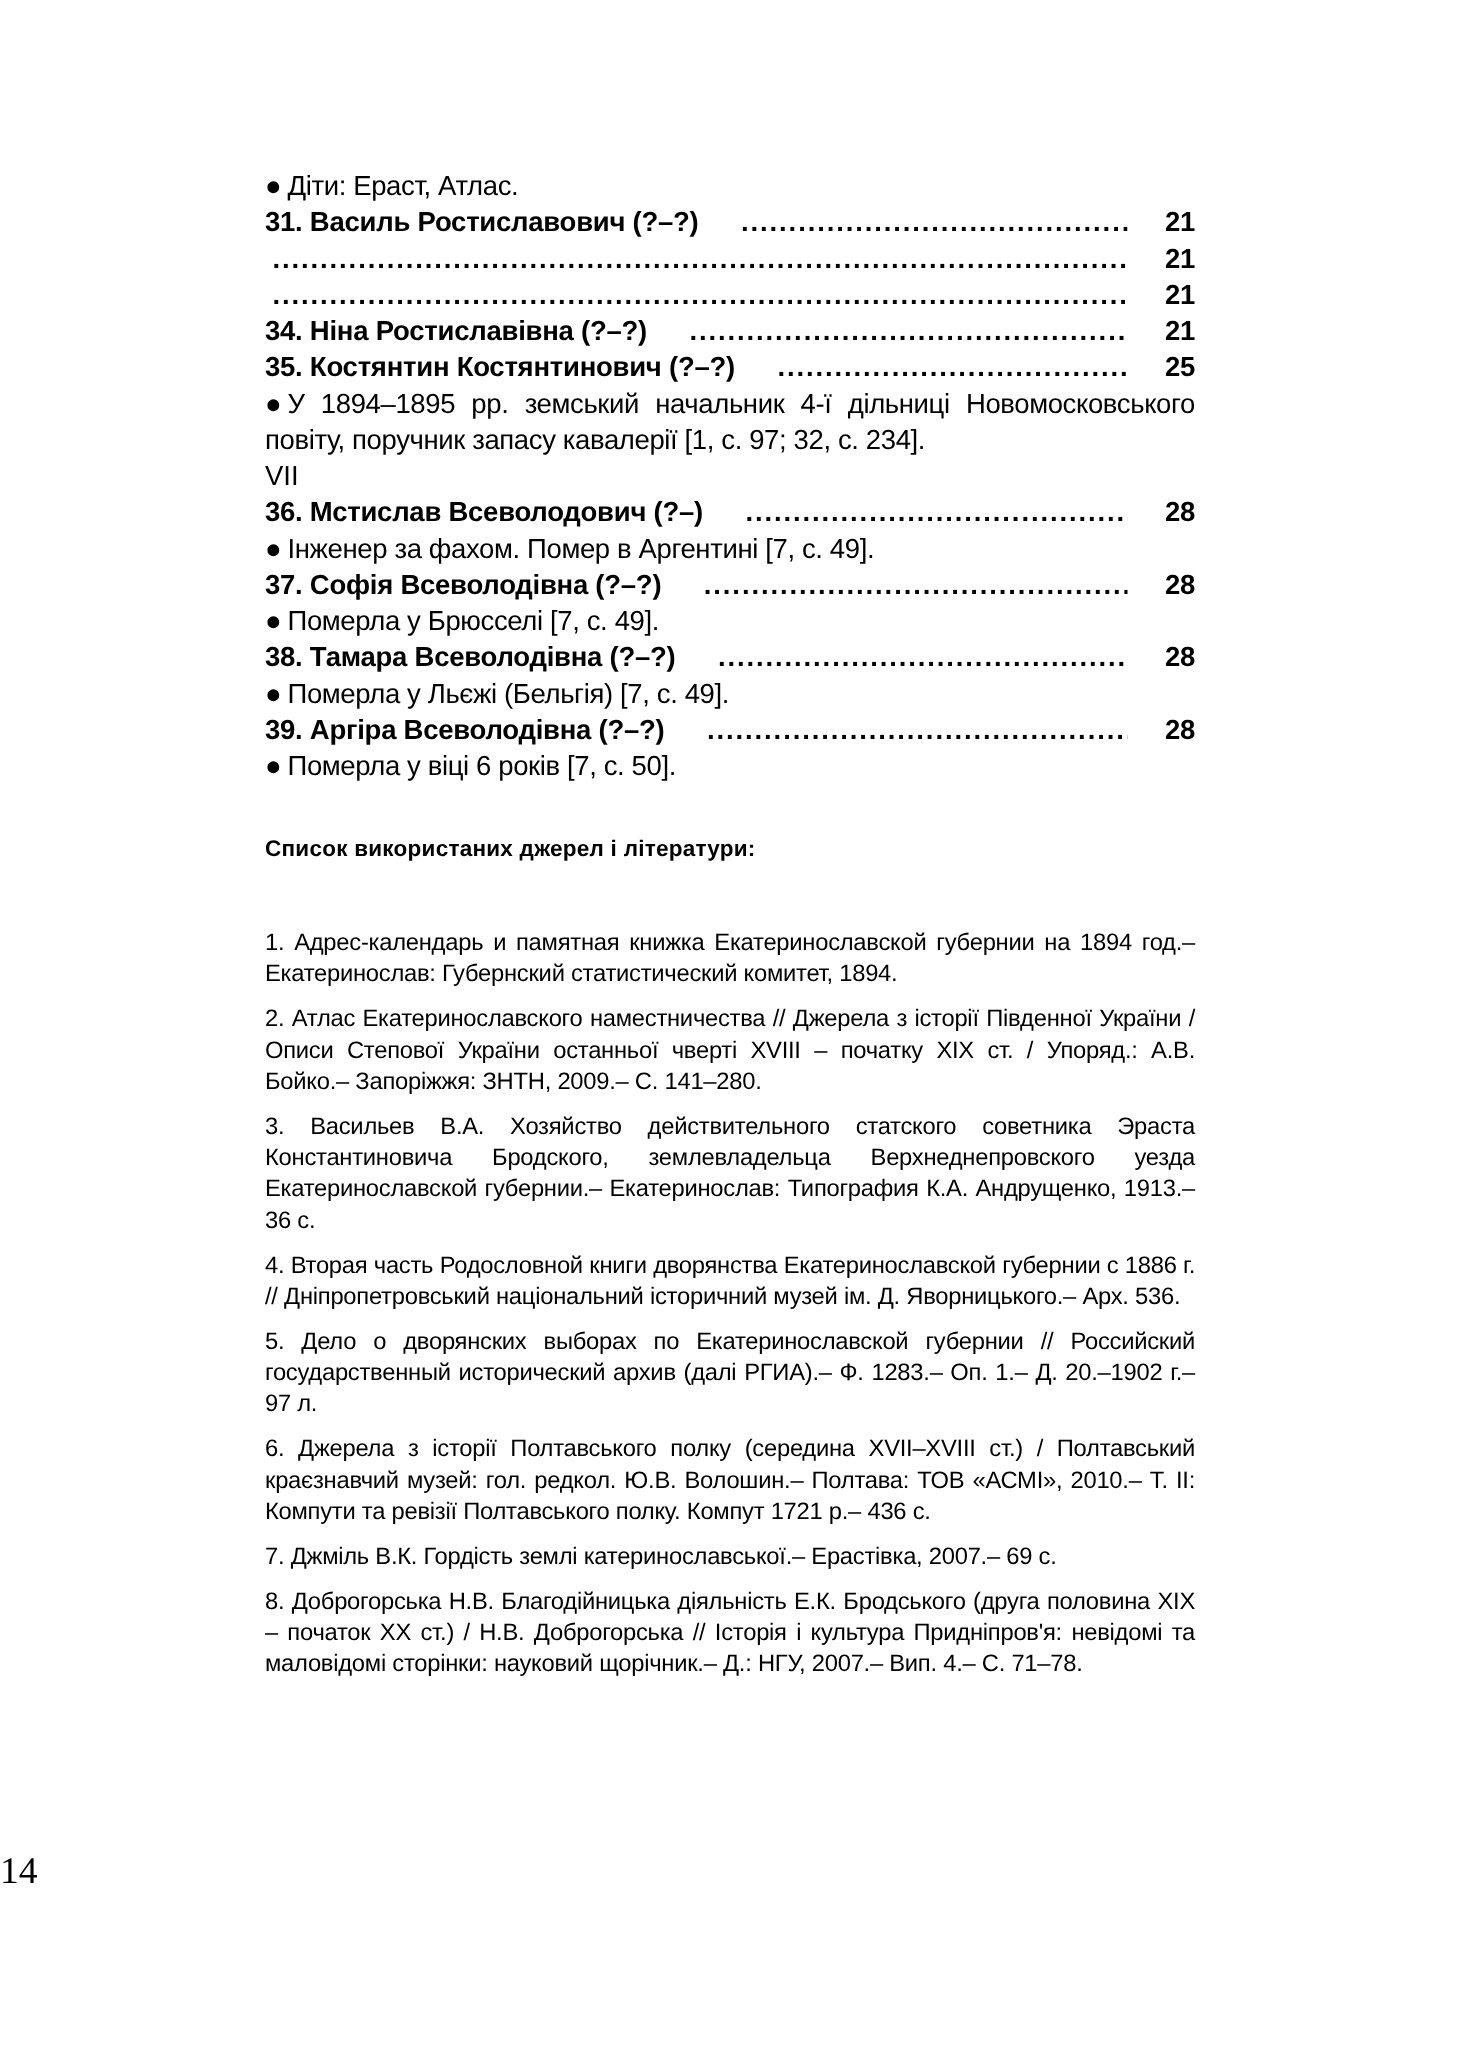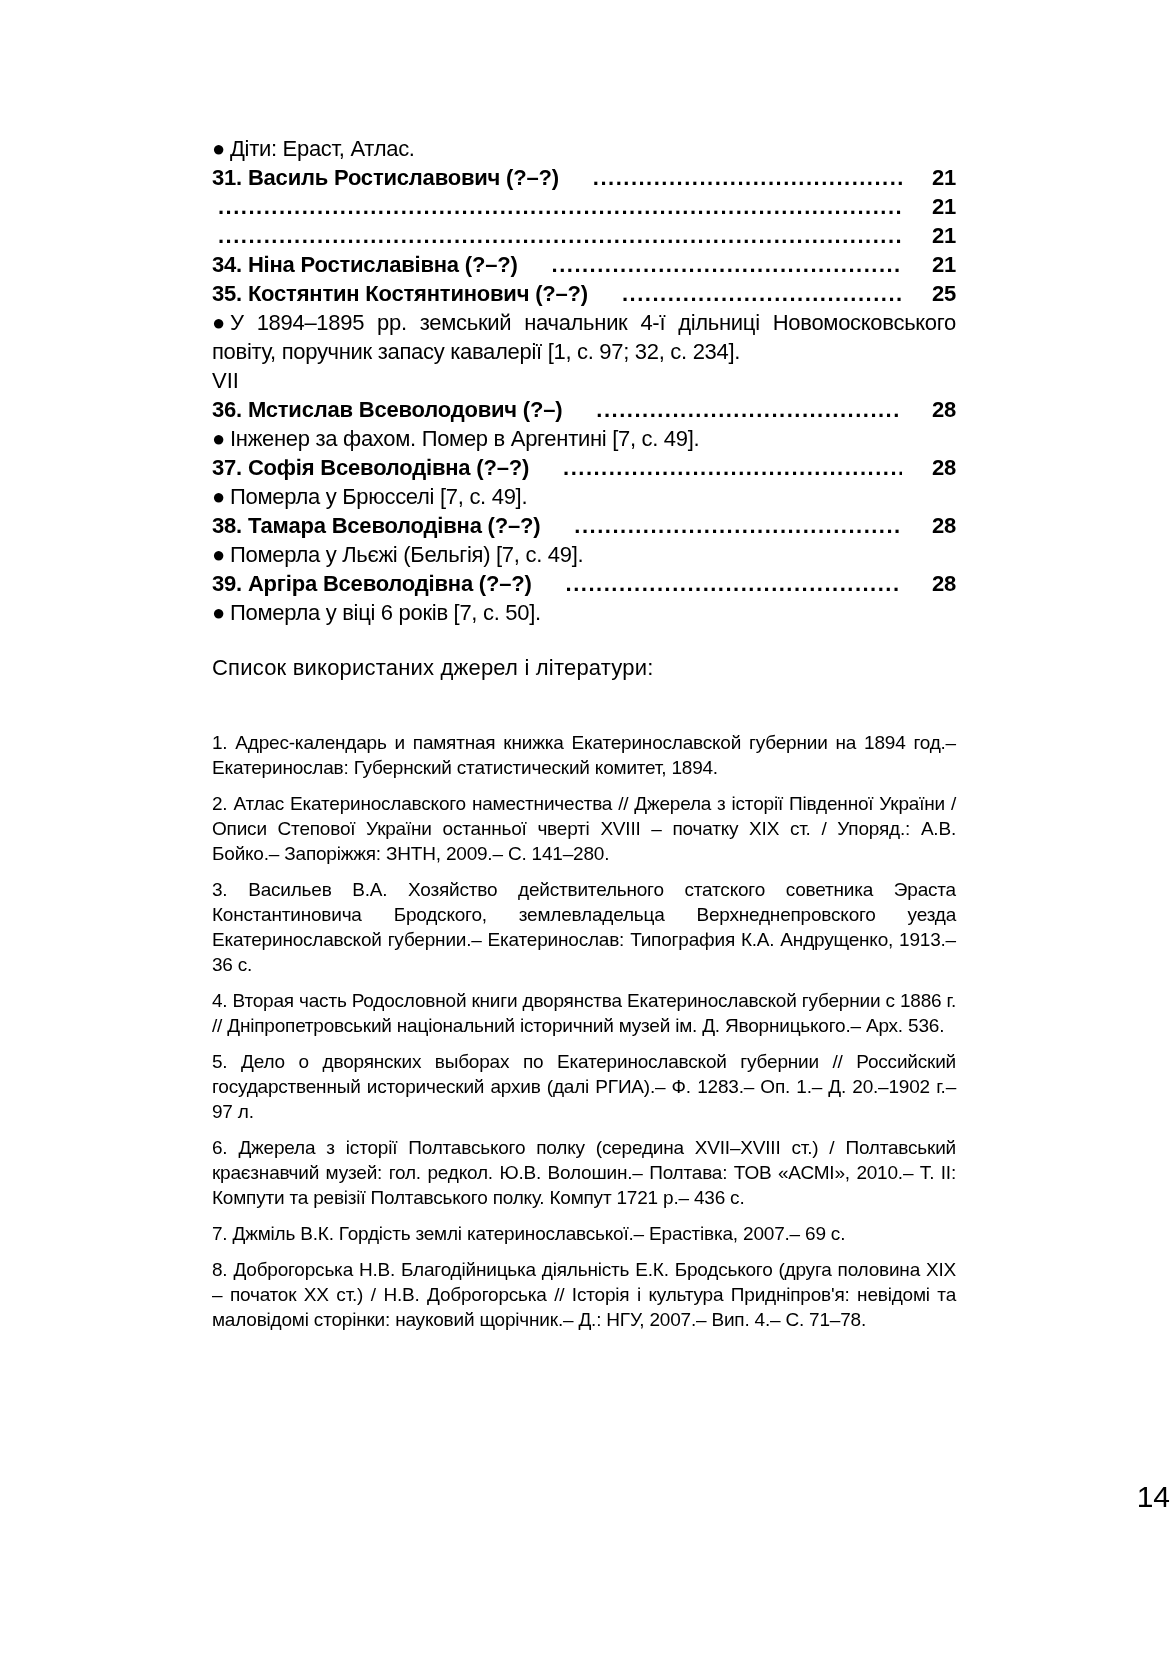--- a/index.html
+++ b/index.html
@@ -57,44 +57,44 @@
     .entry .pg {
       white-space: nowrap;
     }
     .section-num {
       text-align: left;
       font-weight: normal;
       font-size: 22px;
       line-height: 29px;
     }
     .refs-title {
-      font-weight: normal;
-      font-size: 22px;
+      font-weight: bold;
+      font-size: 18px;
       line-height: 29px;
-      margin-top: 26px;
+      margin-top: 38px;
       letter-spacing: 0.2px;
     }
     .refs {
       margin-top: 48px;
     }
     .ref {
       font-size: 19px;
       line-height: 25px;
       text-align: justify;
       text-align-last: left;
       margin-bottom: 11px;
       letter-spacing: -0.2px;
     }
     .page-number {
       position: absolute;
       left: 0;
       width: 1170px;
       top: 1480px;
-      text-align: right;
-      font-family: Liberation Sans, sans-serif;
+      text-align: left;
+      font-family: Liberation Serif, serif;
       font-size: 30px;
       line-height: 34px;
     }
   </style>
 </head>
 <body>
 
 <div class="page">
 
   <div class="bullet">

